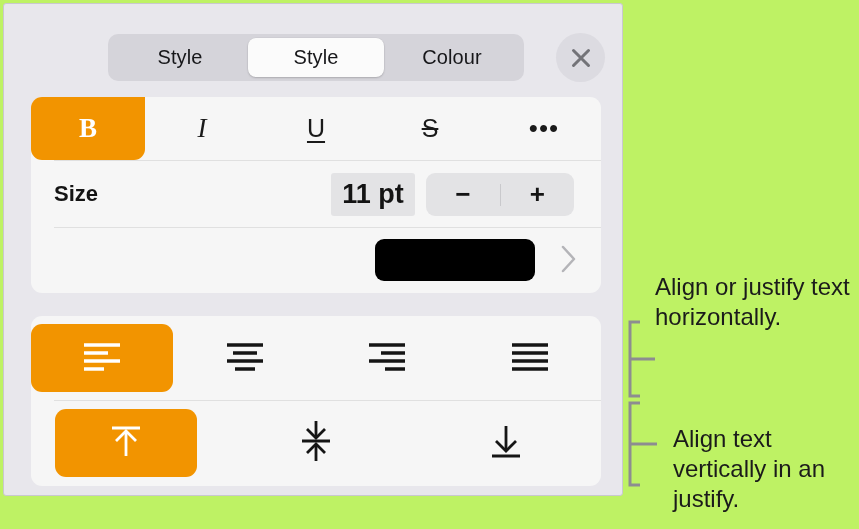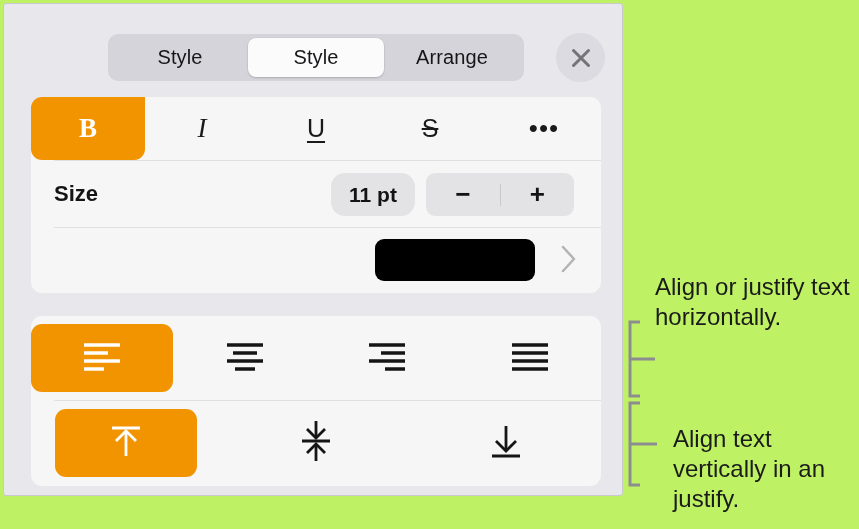--- a/index.html
+++ b/index.html
@@ -97,23 +97,23 @@
 
   
   .size-row { position: absolute; left: 0; top: 64px; width: 100%; height: 66px; font-weight: bold; }
   .row-label {
     position: absolute; left: 23px; top: 50%; transform: translateY(-50%);
     font-size: 22px; color: #141414;
   }
   .size-value {
     position: absolute; left: 300px; top: 12px;
     width: 84px; height: 43px;
-    background: #e3e3e5; border-radius: 14px;
-    display: flex; align-items: center; justify-content: center;
-    font-size: 21px; color: #131313;
+    background: #e3e3e5; border-radius: 3px;
+    display: flex; align-items: center; justify-content: center;
+    font-size: 27px; color: #131313;
   }
   .stepper {
     position: absolute; left: 395px; top: 12px;
     width: 148px; height: 43px;
     background: #e3e3e5; border-radius: 9px;
     display: flex; align-items: center;
   }
   .stepper-half {
     flex: 1 1 0; height: 100%;
     display: flex; align-items: center; justify-content: center;
@@ -167,21 +167,21 @@
 
 <div id="root">
 
   <div class="panel">
 
     <div class="panel-header">
 
       <div class="segmented">
         <div class="seg-item">Style</div>
         <div class="seg-item active">Style</div>
-        <div class="seg-item">Arrange</div>
+        <div class="seg-item">Colour</div>
       </div>
 
       <div class="close-btn">
         <span>
           <svg width="28" height="28" viewBox="0 0 28 28">
             <path d="M6.5 6.5 L21.5 21.5 M21.5 6.5 L6.5 21.5" stroke="#737378" stroke-width="3" stroke-linecap="round"></path>
           </svg>
         </span>
       </div>
     </div>

